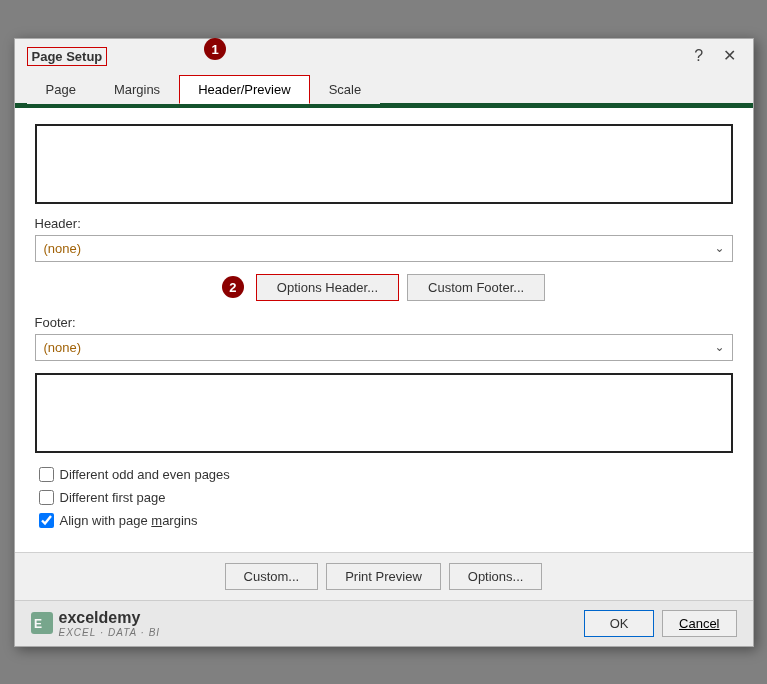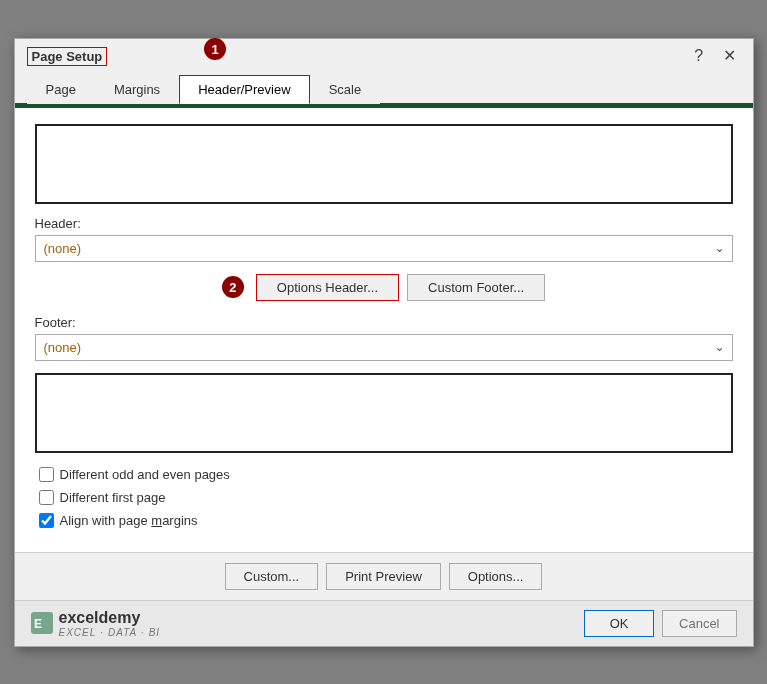--- a/index.html
+++ b/index.html
@@ -227,21 +227,22 @@
       cursor: pointer;
       color: #333;
       min-width: 70px;
     }
     .cancel-btn {
       padding: 0 16px;
       border: 1px solid #aaa;
       background: #f0f0f0;
       font-size: 13px;
       cursor: pointer;
-      color: #737373;
+      color: #000000;
+      text-decoration: underline;
     }
     .badge-inline {
       display: inline-flex;
     }
   </style>
 </head>
 <body>
 
 <div class="dialog">
 

